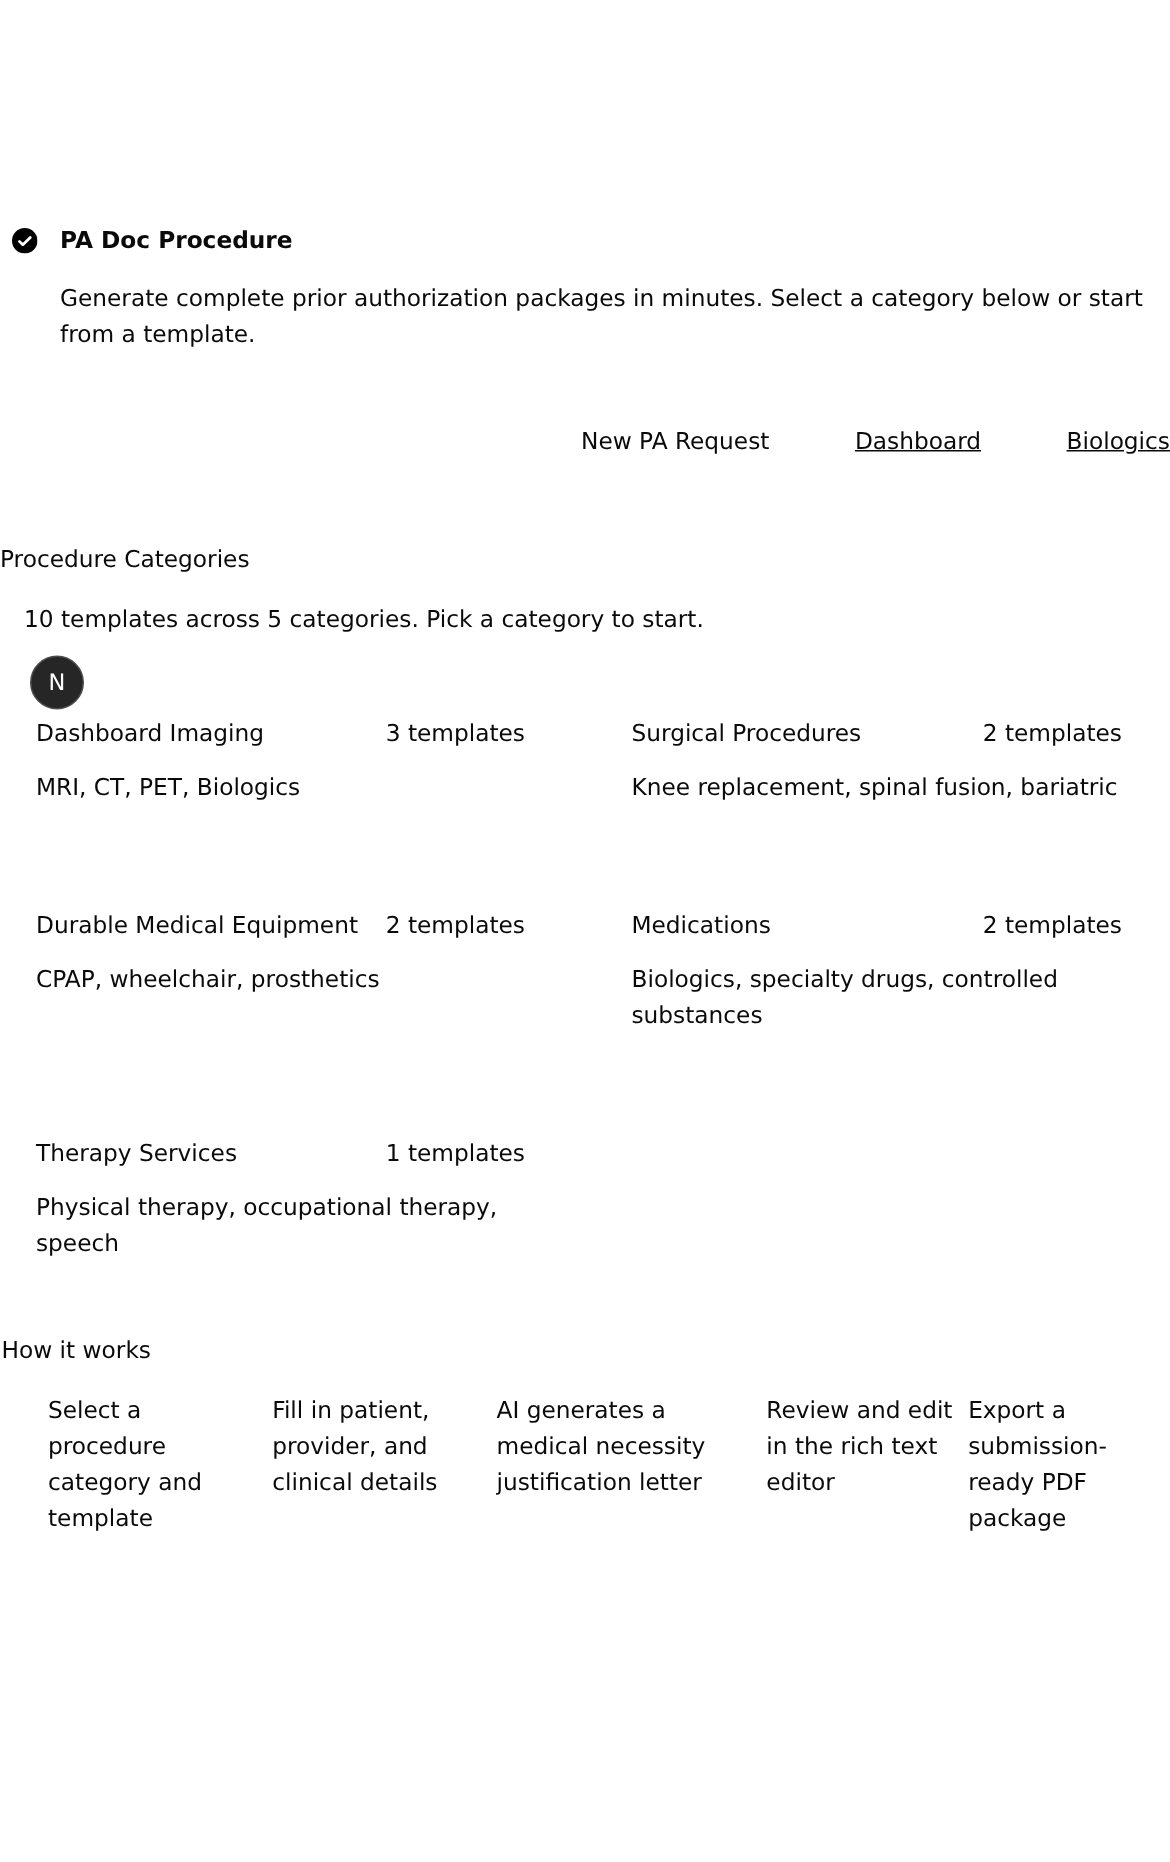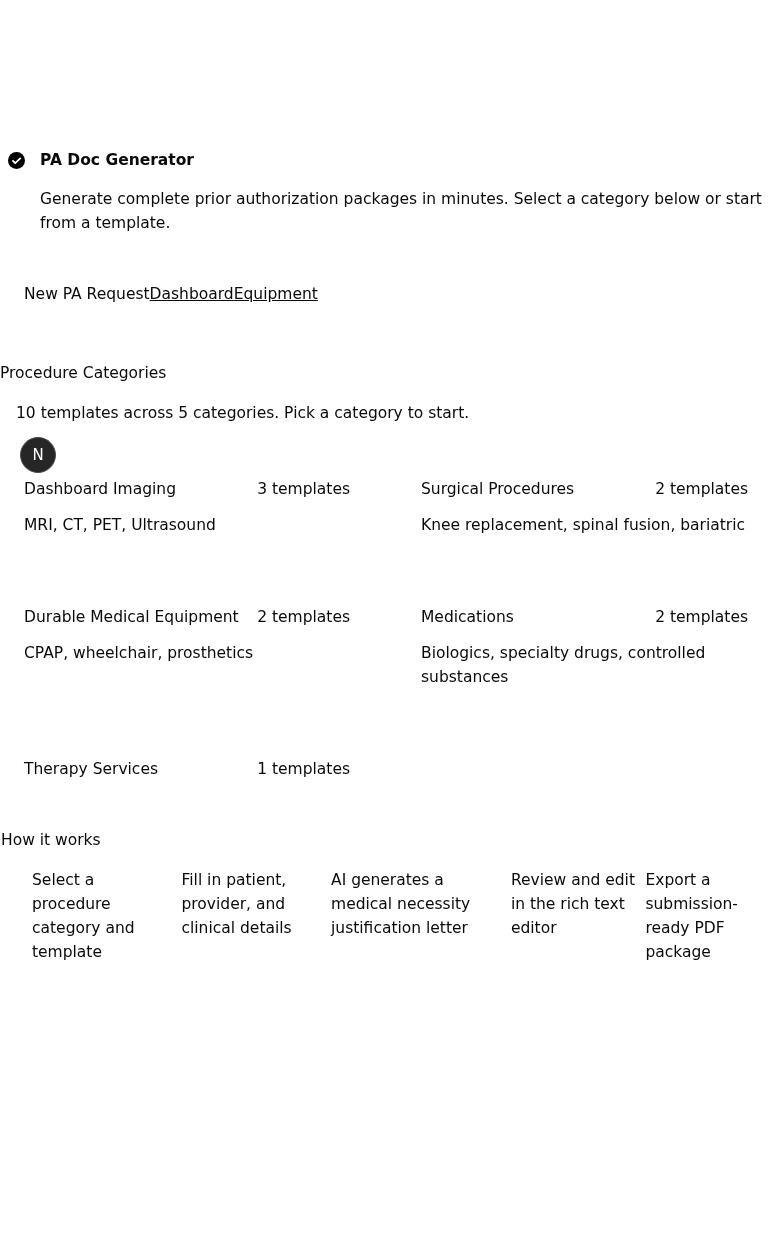--- a/index.html
+++ b/index.html
@@ -36,20 +36,22 @@
   }
   .subtitle {
     margin: 15px 0 0 40px;
     max-width: 737px;
   }
 
   
   .nav {
     margin: 47px 0 0 24px;
     display: flex;
+    gap: 57px;
+    justify-content: flex-end;
   }
   .nav a {
     color: inherit;
     text-decoration: underline;
     cursor: pointer;
   }
   .nav a.plain {
     text-decoration: none;
   }
 
@@ -114,46 +116,46 @@
   }
 </style>
 </head>
 <body>
 
 <div class="header">
   <svg class="check-icon" viewBox="0 0 24 24" aria-hidden="true">
     <circle cx="12" cy="12" r="12" fill="#000000"></circle>
     <path d="M7 12.6l3.2 3.2L17.2 9" fill="none" stroke="#ffffff" stroke-width="2.6" stroke-linecap="round" stroke-linejoin="round"></path>
   </svg>
-  <span class="app-title">PA Doc Generator</span>
+  <span class="app-title">PA Doc Procedure</span>
 </div>
 
 <div class="subtitle">Generate complete prior authorization packages in minutes. Select a category below or start from a template.</div>
 
 <div class="nav">
   <a class="plain">New PA Request</a>
   <a>Dashboard</a>
-  <a>Equipment</a>
+  <a>Biologics</a>
 </div>
 
 <div class="section-heading">Procedure Categories</div>
 <div class="section-summary">10 templates across 5 categories. Pick a category to start.</div>
 
 <div class="n-badge">
   <span>N</span>
 </div>
 
 <div class="cards">
 
   <div class="card">
     <div class="card-head">
       <span class="card-title">Dashboard Imaging</span>
       <span class="card-count">3 templates</span>
     </div>
-    <div class="card-desc">MRI, CT, PET, Ultrasound</div>
+    <div class="card-desc">MRI, CT, PET, Biologics</div>
   </div>
 
   <div class="card">
     <div class="card-head">
       <span class="card-title">Surgical Procedures</span>
       <span class="card-count">2 templates</span>
     </div>
     <div class="card-desc">Knee replacement, spinal fusion, bariatric</div>
   </div>
 
@@ -171,20 +173,21 @@
       <span class="card-count">2 templates</span>
     </div>
     <div class="card-desc">Biologics, specialty drugs, controlled substances</div>
   </div>
 
   <div class="card">
     <div class="card-head">
       <span class="card-title">Therapy Services</span>
       <span class="card-count">1 templates</span>
     </div>
+    <div class="card-desc">Physical therapy, occupational therapy, speech</div>
   </div>
 
 </div>
 
 <div class="how-heading">How it works</div>
 
 <div class="steps">
   <div class="step">Select a procedure category and template</div>
   <div class="step">Fill in patient, provider, and clinical details</div>
   <div class="step">AI generates a medical necessity justification letter</div>

